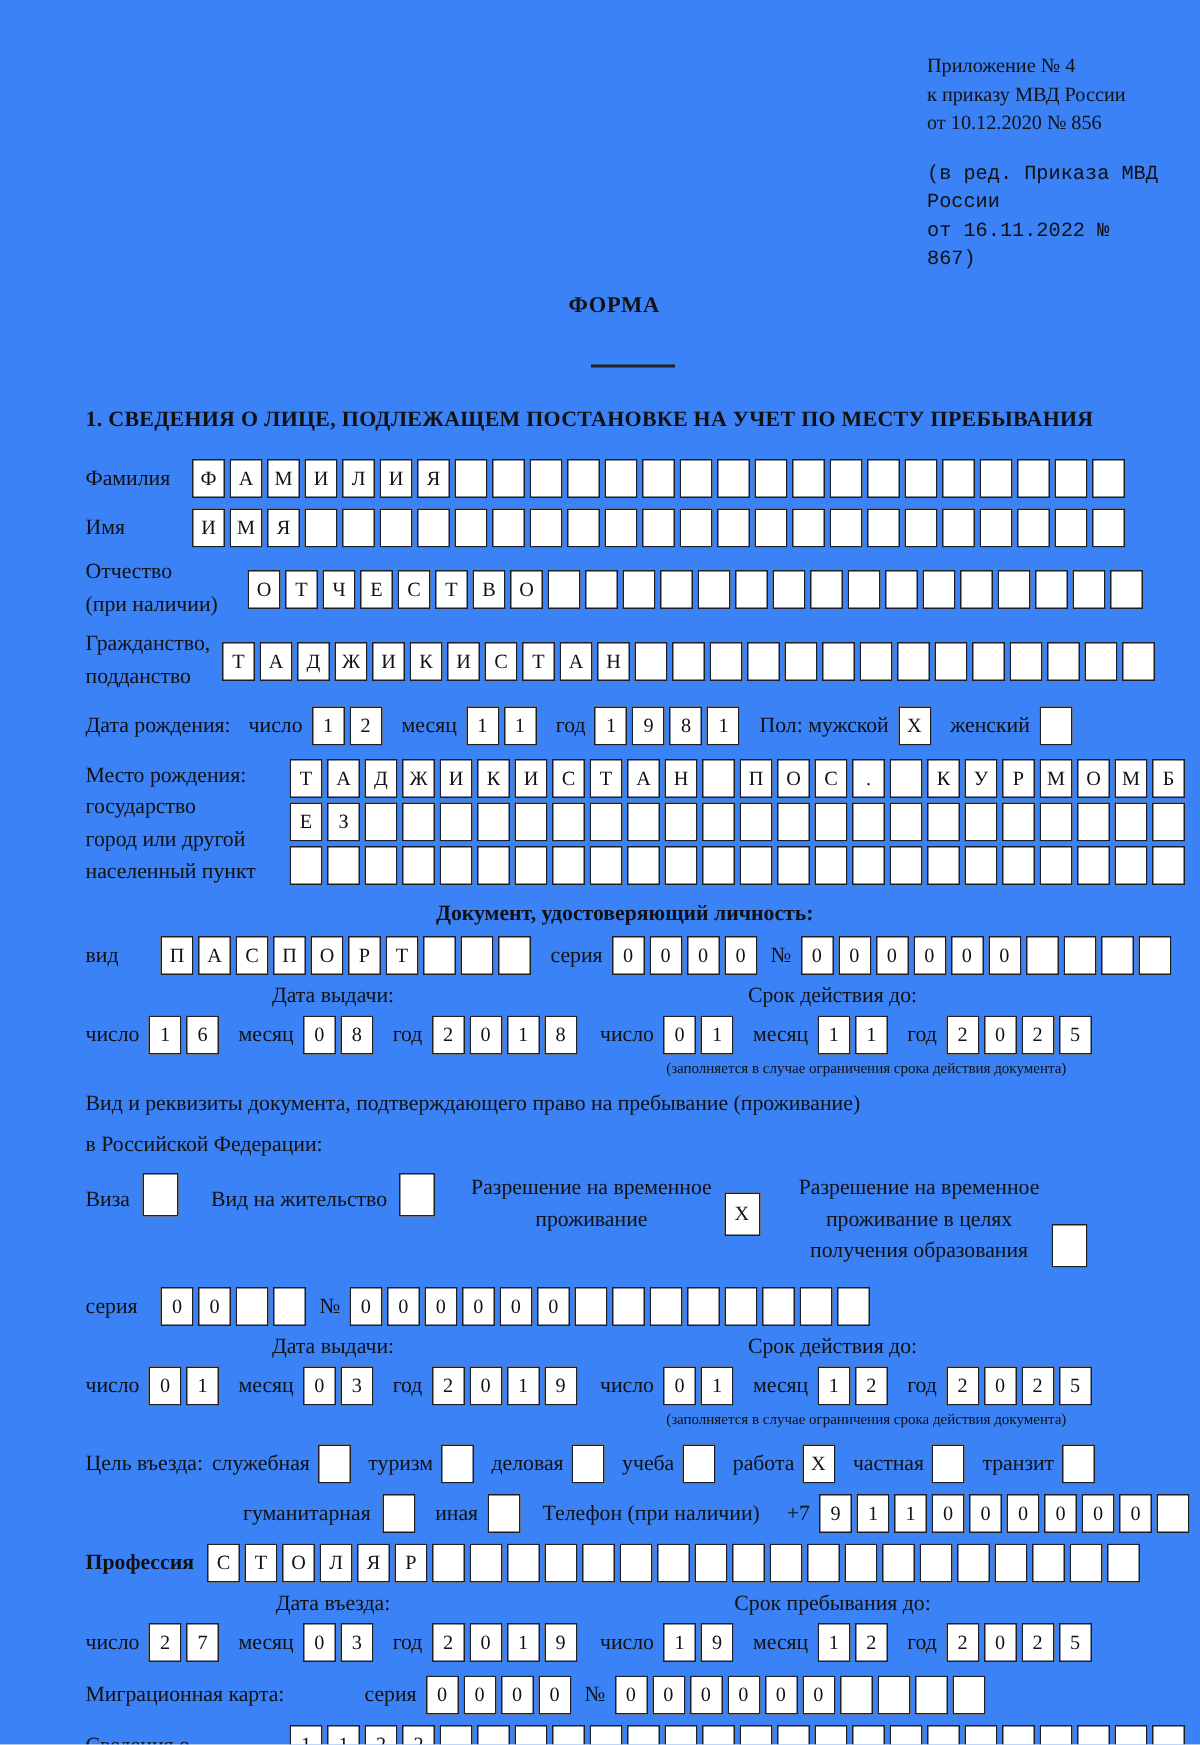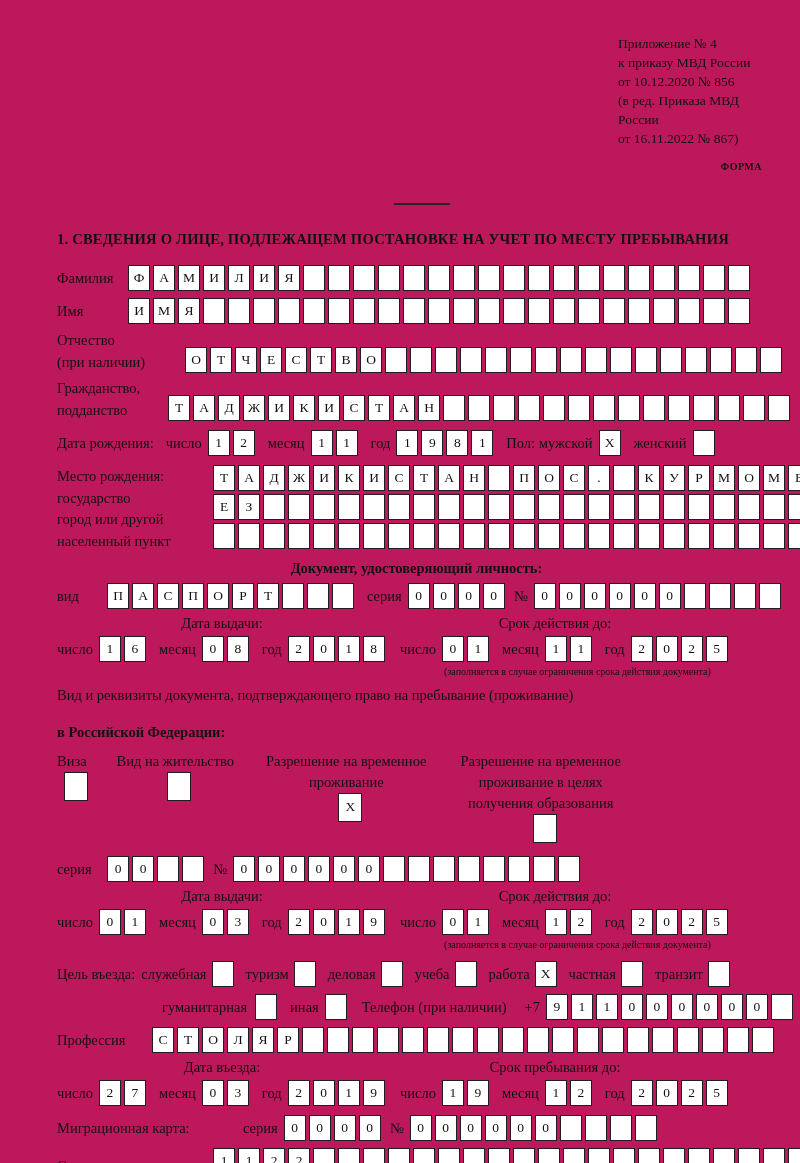--- a/index.html
+++ b/index.html
@@ -1,57 +1,57 @@
 <!DOCTYPE html>
 <html><head>
 <meta charset="utf-8">
 <style>
   html,body{margin:0;padding:0;background:#ffffff;}
   .page{
     width:800px;height:1163px;box-sizing:border-box;
-    padding:34px 24px 0 57px;margin:0 auto;background:#be185d;color:#111;
+    padding:34px 24px 0 57px;margin:0 auto;background:#3b82f6;color:#111;
     font-family:"Liberation Serif","DejaVu Serif",serif;font-size:14.5px;
     overflow:hidden;position:relative;
   }
   
   .hdr{margin-left:561px;line-height:19px;font-size:13.5px;}
-  .hdr2{margin-top:0;}
-  .forma{margin-top:13px;text-align:right;padding-right:14px;font-weight:bold;font-size:10px;letter-spacing:.5px;}
+  .hdr2{margin-top:16px;font-family:Liberation Mono, monospace;}
+  .forma{margin-top:13px;text-align:center;padding-right:14px;font-weight:bold;font-size:15px;letter-spacing:.5px;}
   .title{margin-top:16px;text-align:center;font-weight:bold;font-size:15.5px;line-height:23px;}
   .blank-line{display:inline-block;width:56px;border-bottom:2px solid #222;margin-left:10px;vertical-align:baseline;}
   .section{margin-top:20px;font-weight:bold;font-size:14.6px;letter-spacing:.2px;}
   
   .cells{display:inline-flex;flex-wrap:nowrap;vertical-align:middle;}
   .cell{
     display:inline-block;width:22px;height:26px;box-sizing:border-box;
     border:1.6px solid #1f1f1f;margin-right:3px;background:#fff;
     text-align:center;font-size:13.5px;line-height:23px;
   }
   .cells.chk .cell{width:24px;height:29px;line-height:26px;margin-right:0;}
   
   .frow{display:flex;align-items:center;margin-top:5px;min-height:28px;white-space:nowrap;}
-  .frow.top{align-items:flex-end;gap:20px;}
+  .frow.top{align-items:center;}
   .flabel{flex:none;}
   .w71{width:71px;} .w108{width:108px;} .w91{width:91px;} .w136{width:136px;} .w50{width:50px;} .w70{width:70px;} .w186{width:186px;}
   .dlbl{margin:0 6px 0 10px;}
   .cellcol .cells{display:flex;margin-bottom:3px;}
   .dochdr{text-align:center;font-weight:bold;margin-top:8px;font-size:14.5px;}
   
   .dates{display:flex;margin-top:4px;}
   .dcol.left{width:343px;flex:none;}
   .dcol.right{flex:1;}
   .dtitle{text-align:center;line-height:19px;width:330px;}
   .dcol.right .dtitle{width:310px;}
   .dline{display:flex;align-items:center;margin-top:3px;white-space:nowrap;}
   .dline .dlbl:first-child{margin-left:0;}
   .dnote{font-size:10px;margin-top:4px;text-align:center;width:355px;}
   .textline{margin-top:8px;line-height:21px;}
   
   .permits{display:flex;align-items:flex-start;margin-top:8px;}
-  .popt{display:flex;align-items:center;margin-right:14px;flex-direction:column;}
+  .popt{display:flex;align-items:flex-end;margin-right:14px;}
   .popt .olabel{margin-right:8px;line-height:21px;}
   .ptxt{display:inline-block;text-align:center;line-height:21px;margin-right:8px;}
   .ptxt span{display:block;}
   
   .purpose .dlbl{margin:0 5px 0 9px;}
   .purpose .dlbl.first{margin-left:0;}
   .indent105{margin-left:105px;}
   .mlines span{display:block;line-height:21.5px;}
   .ml6{margin-left:6px;} .ml12{margin-left:12px;}
 </style>
@@ -405,21 +405,21 @@
             <span class="cell">0</span>
             <span class="cell">2</span>
             <span class="cell">5</span>
           </span>
       </div>
       <div class="dnote">(заполняется в случае ограничения срока действия документа)</div>
     </div>
   </div>
 
   <div class="textline">Вид и реквизиты документа, подтверждающего право на пребывание (проживание)</div>
-  <div class="textline" style="margin-top:16px;font-weight:bold;">в Российской Федерации:</div>
+  <div class="textline" style="margin-top:6px;">в Российской Федерации:</div>
 
   <div class="permits">
     <span class="popt">
       <span class="olabel">Виза</span>
       <span class="cells chk">
           <span class="cell"></span>
         </span>
     </span>
     <span class="popt" style="margin-left:8px;">
       <span class="olabel">Вид на жительство</span>
@@ -574,21 +574,21 @@
         <span class="cell">0</span>
         <span class="cell">0</span>
         <span class="cell">0</span>
         <span class="cell">0</span>
         <span class="cell">0</span>
         <span class="cell"></span>
       </span>
   </div>
 
   <div class="frow">
-    <span class="flabel w70" style="margin-right:25px;">Профессия</span>
+    <span class="flabel w70" style="margin-right:11px;font-weight:bold;">Профессия</span>
     <span class="cells">
         <span class="cell">С</span>
         <span class="cell">Т</span>
         <span class="cell">О</span>
         <span class="cell">Л</span>
         <span class="cell">Я</span>
         <span class="cell">Р</span>
         <span class="cell"></span>
         <span class="cell"></span>
         <span class="cell"></span>

